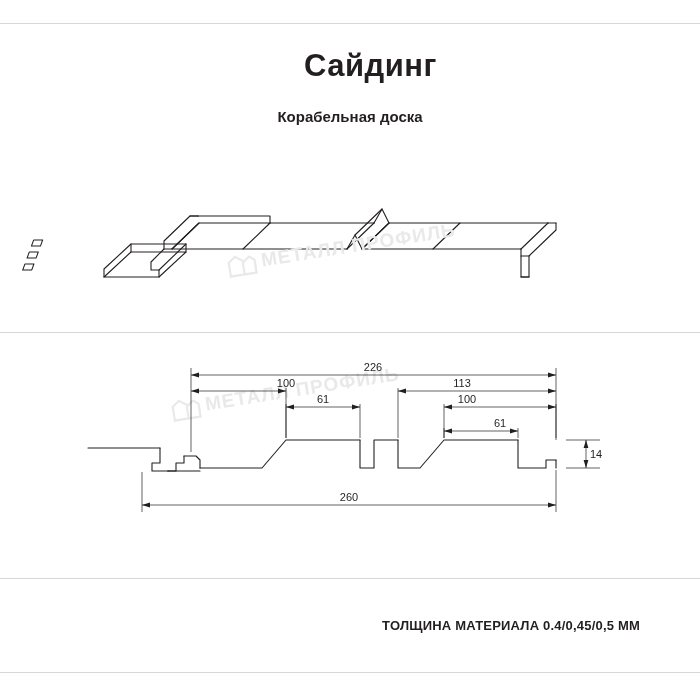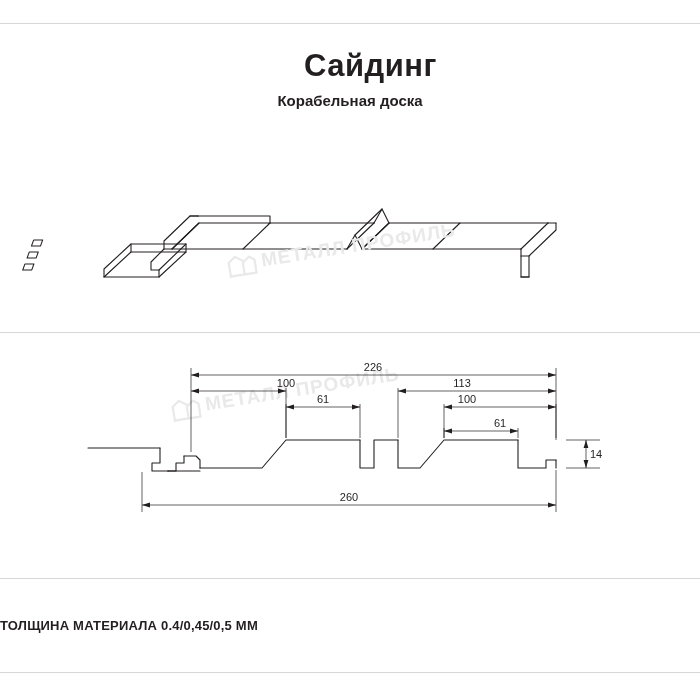--- a/index.html
+++ b/index.html
@@ -30,21 +30,21 @@
   .title-main {
     font-size: 31px;
     font-weight: bold;
     letter-spacing: 0.5px;
     line-height: 36px;
     padding-left: 41px;
   }
   .title-sub {
     font-size: 15px;
     font-weight: bold;
-    margin-top: 8px;
+    margin-top: 24px;
     line-height: 18px;
   }
   .title-code {
     font-size: 11px;
     font-weight: bold;
     margin-top: 9px;
     line-height: 14px;
   }
   .divider {
     position: absolute;
@@ -55,21 +55,21 @@
   }
   .divider.top { top: 23px; }
   .divider.mid { top: 332px; }
   .divider.low { top: 578px; }
   .divider.bottom { top: 672px; }
   .footer-note {
     position: absolute;
     top: 618px;
     left: 0;
     width: 640px;
-    text-align: left;
+    text-align: right;
     font-size: 13px;
     font-weight: bold;
     letter-spacing: 0.2px;
   }
   svg.art {
     position: absolute;
     left: 0;
     top: 0;
     width: 700px;
     height: 700px;

